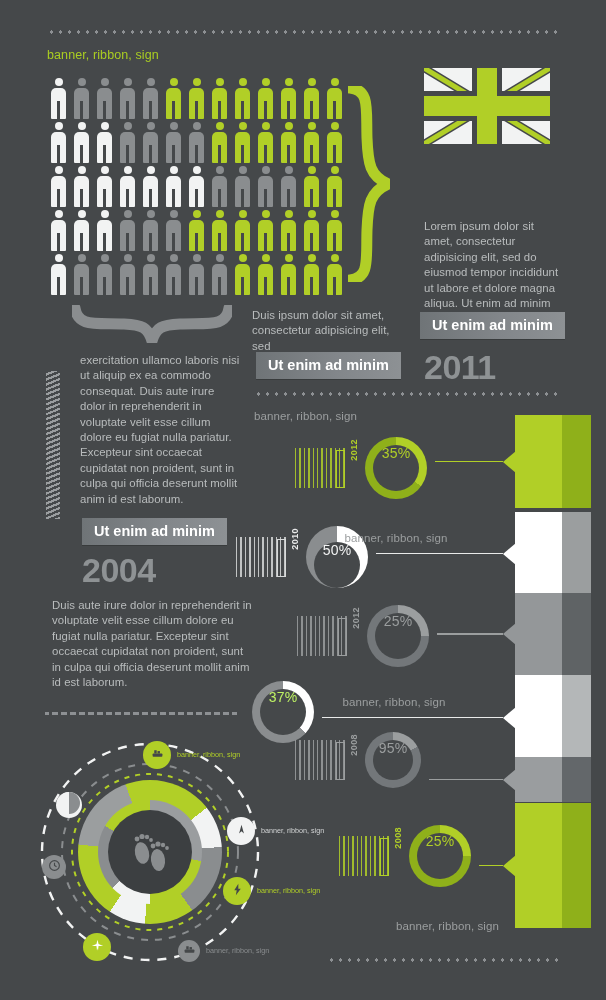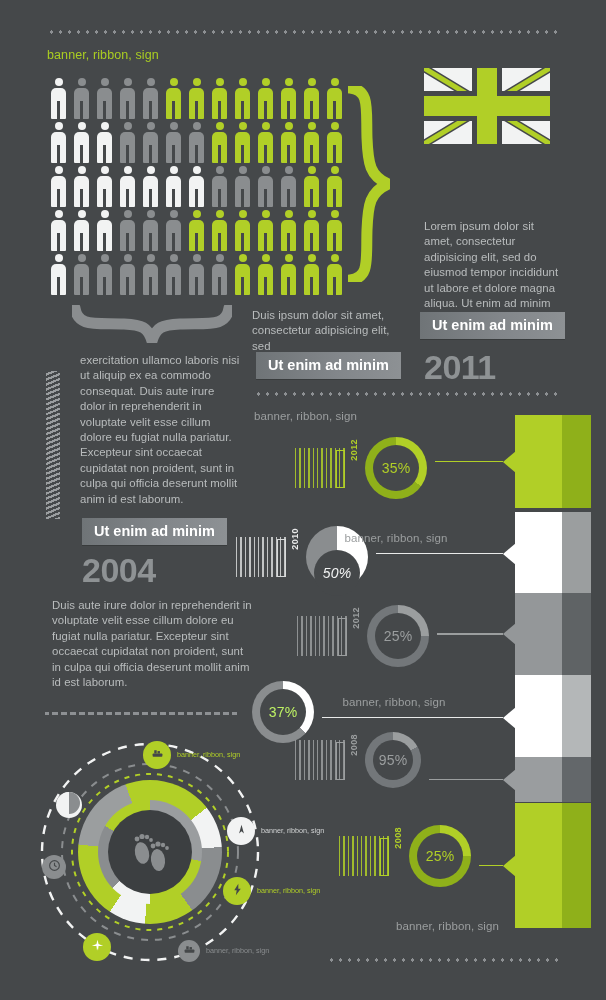--- a/index.html
+++ b/index.html
@@ -70,21 +70,21 @@
     background-image:repeating-linear-gradient(
       -22deg,
       #9a9d9f 0px,#9a9d9f 2.2px,
       rgba(0,0,0,0) 2.2px, rgba(0,0,0,0) 4.6px);
   }
 
   
   .donut{position:absolute;border-radius:50%;}
   .donut .hole{
     position:absolute;border-radius:50%;background:#45484a;
-    display:flex;align-items:center;justify-content:center;
+    display:flex;align-items:flex-start;justify-content:center;
   }
   .donut .val{font-size:14px;letter-spacing:.2px;}
 
   
   .vyear{
     position:absolute;
     writing-mode:vertical-rl;
     font-size:9px;font-weight:bold;letter-spacing:.4px;
   }
   .barcode{
@@ -462,21 +462,21 @@
       <div class="vyear" style="left: 349px; top: 439px; color: rgb(177, 207, 39); transform: rotate(180deg);">2012</div>
       <div class="abs barcode" style="left: 295px; top: 448px; width: 52px; height: 40px; background-image: repeating-linear-gradient(90deg, rgb(177, 207, 39) 0px, rgb(177, 207, 39) 1.4px, rgba(0, 0, 0, 0) 1.4px, rgba(0, 0, 0, 0) 4.4px); opacity: 0.85;"></div>
       <div class="abs" style="left: 336px; top: 450px; width: 7px; height: 36px; border: 1.4px solid rgb(177, 207, 39);"></div>
       <div class="vbar" style="top: 512px; height: 83px;">
         <span class="light" style="background:#ffffff"></span>
         <span class="dark" style="background:#9b9e9f"></span>
       </div>
       <div class="abs" style="left: 503px; top: 542.5px; width: 0px; height: 0px; border-top: 11px solid transparent; border-bottom: 11px solid transparent; border-right: 13px solid rgb(255, 255, 255);"></div>
       <div class="abs conn" style="left: 376px; top: 552.5px; width: 127px; background: rgb(233, 234, 234);"></div>
       <div class="donut" style="left: 306px; top: 526px; width: 62px; height: 62px; background: conic-gradient(rgb(255, 255, 255) 0deg, rgb(255, 255, 255) 180deg, rgb(138, 141, 143) 180deg, rgb(138, 141, 143) 360deg);">
-        <span class="hole" style="left:8px;top:24px;width:46px;height:46px;font-style:italic;">
+        <span class="hole" style="left:8px;top:16px;width:46px;height:46px;">
           <span class="val" style="color:#f2f3f3">50%</span>
         </span>
       </div>
       <div class="vyear" style="left: 290px; top: 528px; color: rgb(233, 234, 234); transform: rotate(180deg);">2010</div>
       <div class="abs barcode" style="left: 236px; top: 537px; width: 52px; height: 40px; background-image: repeating-linear-gradient(90deg, rgb(216, 218, 218) 0px, rgb(216, 218, 218) 1.4px, rgba(0, 0, 0, 0) 1.4px, rgba(0, 0, 0, 0) 4.4px); opacity: 0.85;"></div>
       <div class="abs" style="left: 277px; top: 539px; width: 7px; height: 36px; border: 1.4px solid rgb(216, 218, 218);"></div>
       <div class="abs lbl-gray" style="left: 396px; top: 531.5px; transform: translateX(-50%);">banner, ribbon, sign</div>
       <div class="vbar" style="top: 593px; height: 82px;">
         <span class="light" style="background:#949799"></span>
         <span class="dark" style="background:#5f6365"></span>

